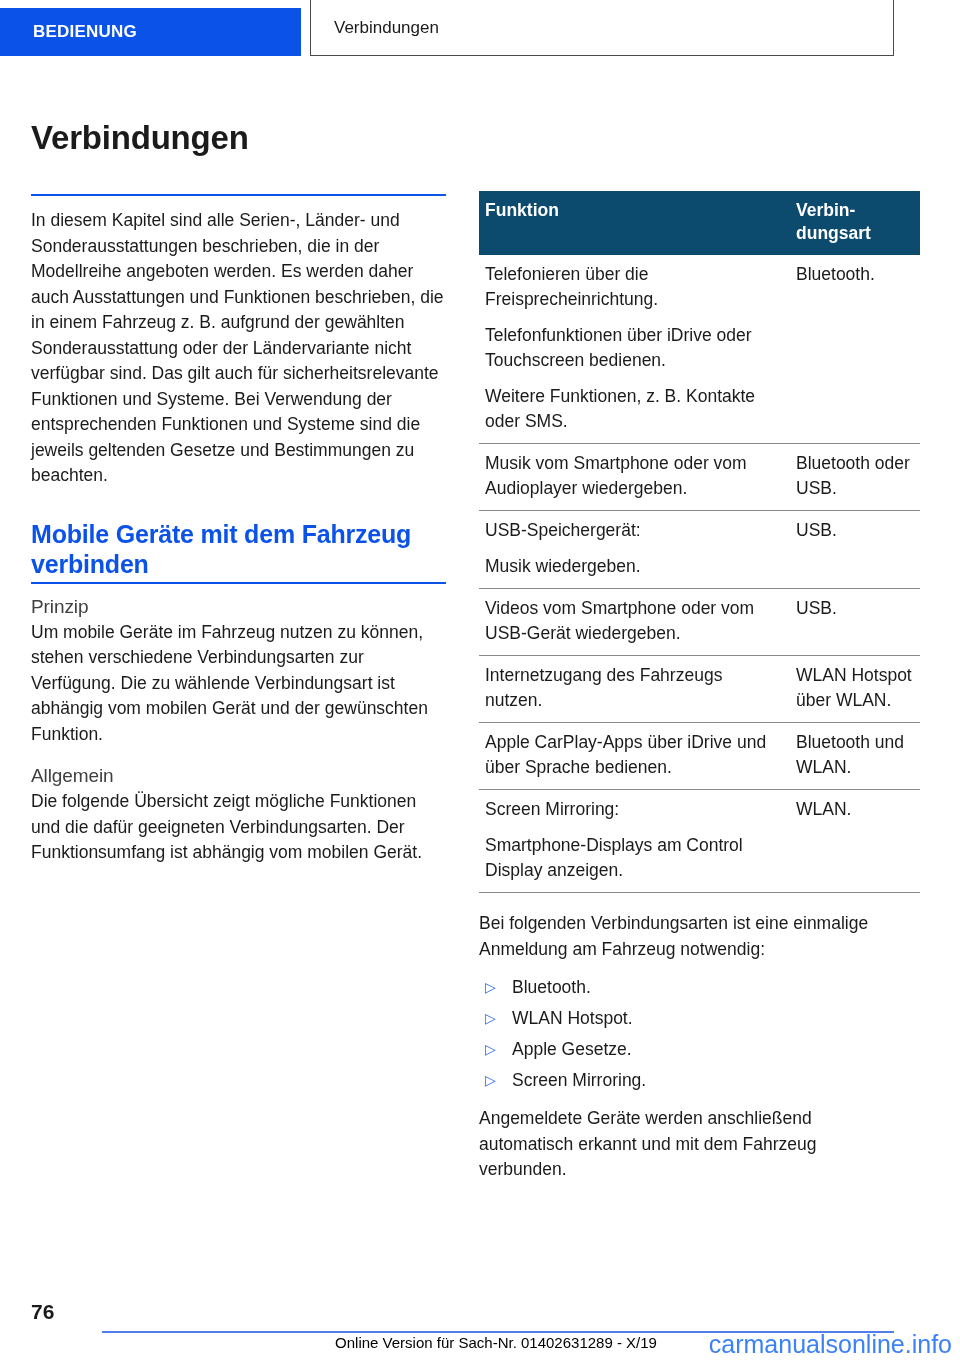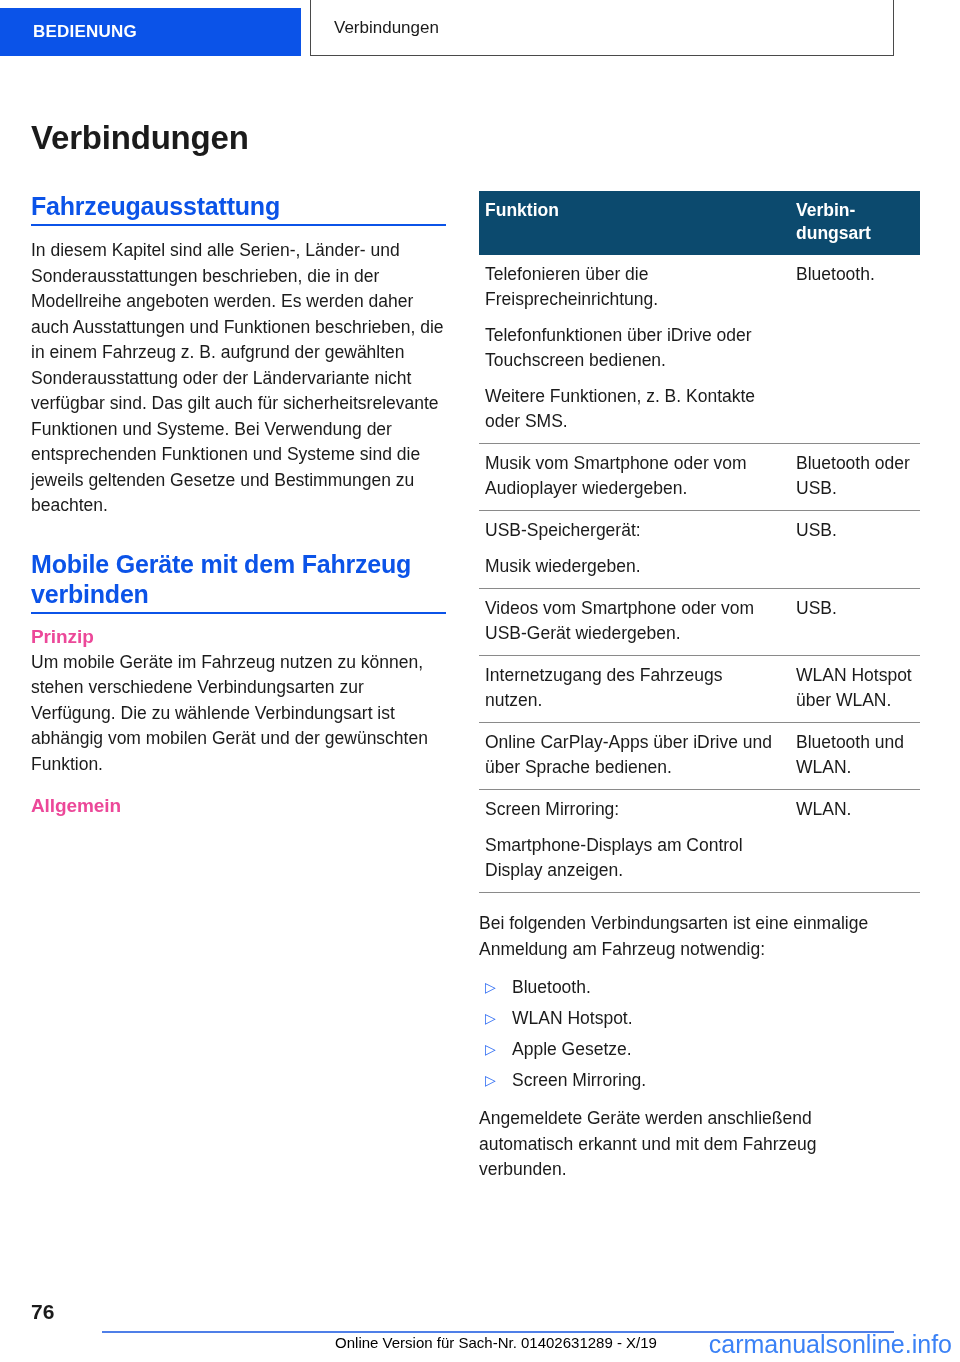--- a/index.html
+++ b/index.html
@@ -96,22 +96,22 @@
   }
   .rule-blue {
     height: 2px;
     background: #0b53e8;
     margin-top: 3px;
     margin-bottom: 12px;
   }
   h3.sub-head {
     margin: 0 0 2px 0;
     font-size: 19px;
-    font-weight: bold;
-    color: #ec4899;
+    font-weight: normal;
+    color: #404040;
     letter-spacing: -0.1px;
   }
   p.body {
     margin: 0;
     font-size: 17.5px;
     line-height: 25.5px;
     color: #1b1b1b;
   }
   .gap-lg { height: 30px; }
   .gap-md { height: 18px; }
@@ -212,35 +212,35 @@
   </div>
   <div class="header-tab-page">
     <span class="header-tab-page-label">Verbindungen</span>
   </div>
 </div>
 
 <h1 class="page-title">Verbindungen</h1>
 
 <div class="col-left">
 
-  <h2 class="sec-head">Fahrzeugausstattung</h2>
   <div class="rule-blue"></div>
   <p class="body">In diesem Kapitel sind alle Serien-, Länder- und Sonderausstattungen beschrieben, die in der Modellreihe angeboten werden. Es werden daher auch Ausstattungen und Funktionen beschrieben, die in einem Fahrzeug z. B. aufgrund der gewählten Sonderausstattung oder der Ländervariante nicht verfügbar sind. Das gilt auch für sicherheitsrelevante Funktionen und Systeme. Bei Verwendung der entsprechenden Funktionen und Systeme sind die jeweils geltenden Gesetze und Bestimmungen zu beachten.</p>
 
   <div class="gap-lg"></div>
 
   <h2 class="sec-head">Mobile Geräte mit dem Fahrzeug verbinden</h2>
   <div class="rule-blue"></div>
 
   <h3 class="sub-head">Prinzip</h3>
   <p class="body">Um mobile Geräte im Fahrzeug nutzen zu können, stehen verschiedene Verbindungsarten zur Verfügung. Die zu wählende Verbindungsart ist abhängig vom mobilen Gerät und der gewünschten Funktion.</p>
 
   <div class="gap-md"></div>
 
   <h3 class="sub-head">Allgemein</h3>
+  <p class="body">Die folgende Übersicht zeigt mögliche Funktionen und die dafür geeigneten Verbindungsarten. Der Funktionsumfang ist abhängig vom mobilen Gerät.</p>
 </div>
 
 <div class="col-right">
 
   <table class="conn">
     <thead>
       <tr>
         <th class="col-fn">Funktion</th>
         <th class="col-vt">Verbin-<br>dungsart</th>
       </tr>
@@ -274,21 +274,21 @@
           <td class="col-vt">USB.</td>
         </tr>
         <tr>
           <td class="col-fn">
             <p>Internetzugang des Fahrzeugs nutzen.</p>
           </td>
           <td class="col-vt">WLAN Hotspot über WLAN.</td>
         </tr>
         <tr>
           <td class="col-fn">
-            <p>Online CarPlay-Apps über iDrive und über Sprache bedienen.</p>
+            <p>Apple CarPlay-Apps über iDrive und über Sprache bedienen.</p>
           </td>
           <td class="col-vt">Bluetooth und WLAN.</td>
         </tr>
         <tr>
           <td class="col-fn">
             <p>Screen Mirroring:</p>
             <p>Smartphone-Displays am Control Display anzeigen.</p>
           </td>
           <td class="col-vt">WLAN.</td>
         </tr>

